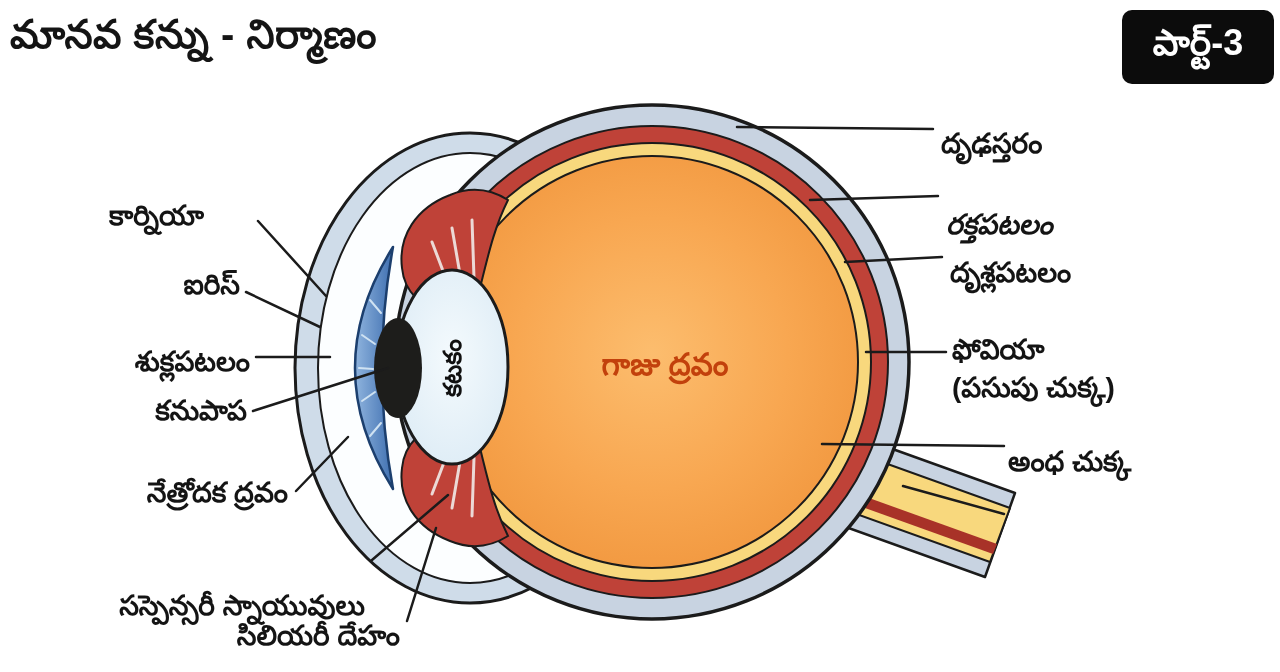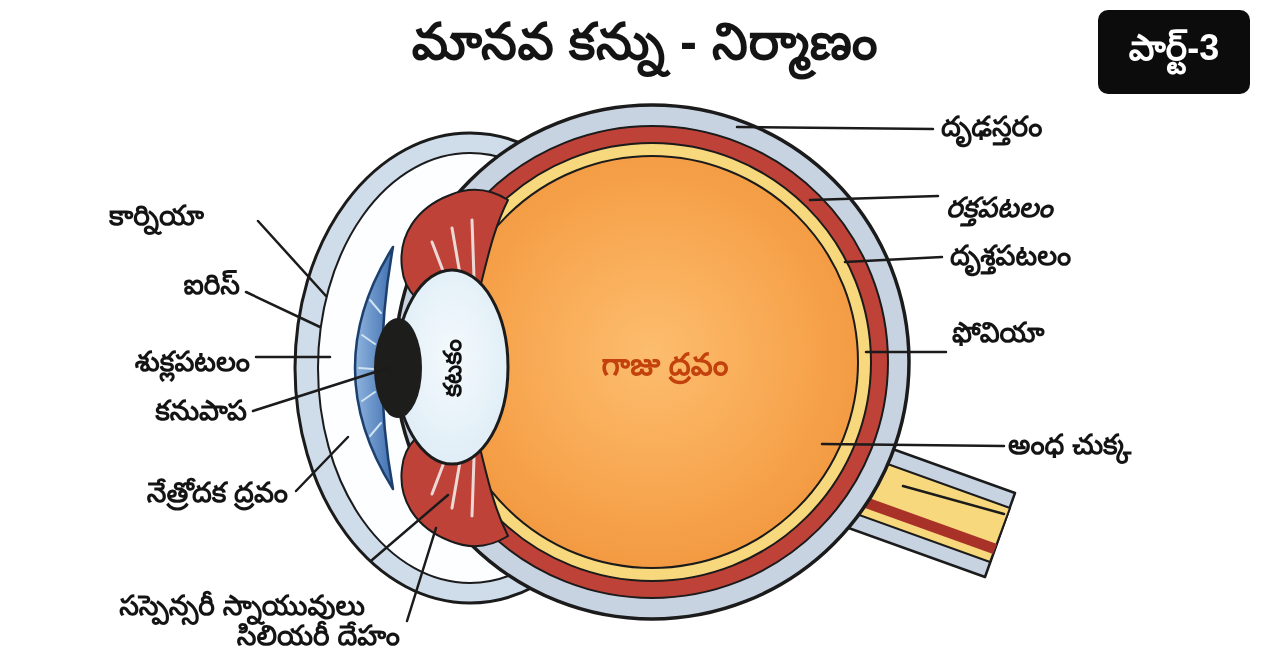--- a/index.html
+++ b/index.html
@@ -1,28 +1,28 @@
 <!DOCTYPE html>
 <html><head>
 <meta charset="utf-8">
 <style>
   html,body{margin:0;padding:0;background:#fff;}
   .stage{position:relative;width:1280px;height:672px;background:#ffffff;overflow:hidden;
          font-family:"Liberation Sans", sans-serif;color:#141414;}
   .stage svg{position:absolute;left:0;top:0;}
-  .title{position:absolute;left:10px;top:12px;width:1270px;text-align:center;
-         font-size:51px;font-weight:700;letter-spacing:0.5px;}
-  .badge{position:absolute;left:1098px;top:10px;width:152px;height:84px;
+  .title{position:absolute;left:10px;top:12px;width:1270px;
+         font-size:40px;font-weight:700;letter-spacing:0.5px;}
+  .badge{position:absolute;left:1122px;top:10px;width:152px;height:74px;
          background:#0c0c0c;color:#ffffff;border-radius:10px;
          display:flex;align-items:center;justify-content:center;
          font-size:36px;font-weight:700;}
   .lbl{position:absolute;font-size:28px;font-weight:600;line-height:1.35;
        white-space:nowrap;color:#141414;}
   .lbl.left{text-align:right;}
-  .lbl.right{text-align:left;}
+  .lbl.right{text-align:left;margin-top:17px;}
   .lbl .l2{display:block;}
   .center-label{position:absolute;left:575px;top:347px;width:180px;text-align:center;
                 font-size:31px;font-weight:600;color:#c2410c;}
   .lens-label{position:absolute;left:392px;top:352px;width:124px;height:32px;
               text-align:center;font-size:25px;font-weight:700;color:#101010;
               transform:rotate(-90deg);transform-origin:center center;}
 </style>
 </head>
 <body>
 
@@ -111,22 +111,23 @@
   <div class="lbl left" style="right:1076px;top:197px;">కార్నియా</div>
   <div class="lbl left" style="right:1040px;top:266px;">ఐరిస్</div>
   <div class="lbl left" style="right:1030px;top:343px;">శుక్లపటలం</div>
   <div class="lbl left" style="right:1033px;top:392px;">కనుపాప</div>
   <div class="lbl left" style="right:992px;top:474px;margin-left:42px;">నేత్రోదక ద్రవం</div>
   <div class="lbl left" style="right:915px;top:552px;margin-top:35px;">సస్పెన్సరీ స్నాయువులు</div>
   <div class="lbl left" style="right:880px;top:617px;">సిలియరీ దేహం</div>
 
   <div class="lbl right" style="left:941px;top:108px;">దృఢస్తరం</div>
   <div class="lbl right" style="left:946px;top:189px;font-style:italic;">రక్తపటలం</div>
-  <div class="lbl right" style="left:950px;top:237px;">దృశ్తపటలం</div>
+  <div class="lbl right" style="left:950px;top:237px;">దృశ్లపటలం</div>
   <div class="lbl right" style="left:952px;top:314px;">
     <span>ఫోవియా</span>
+    <span class="l2">(పసుపు చుక్క)</span>
   </div>
   <div class="lbl right" style="left:1008px;top:426px;">అంధ చుక్క</div>
 
   <div class="center-label">గాజు ద్రవం</div>
   <div class="lens-label">కటకం</div>
 
 </div>
 
 </body></html>

